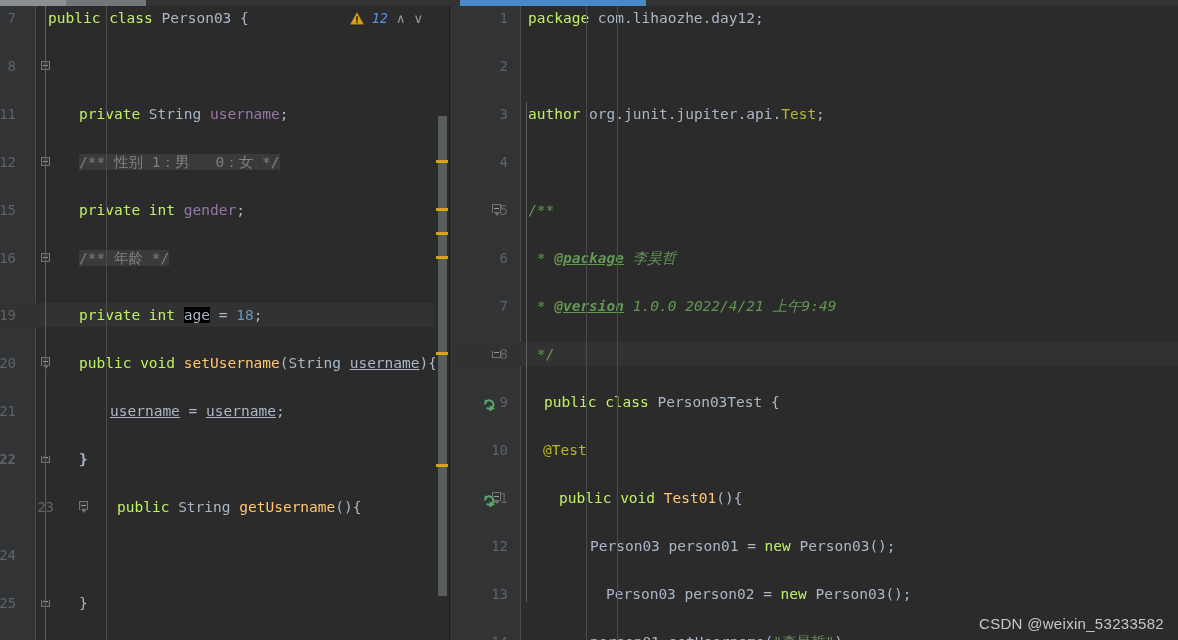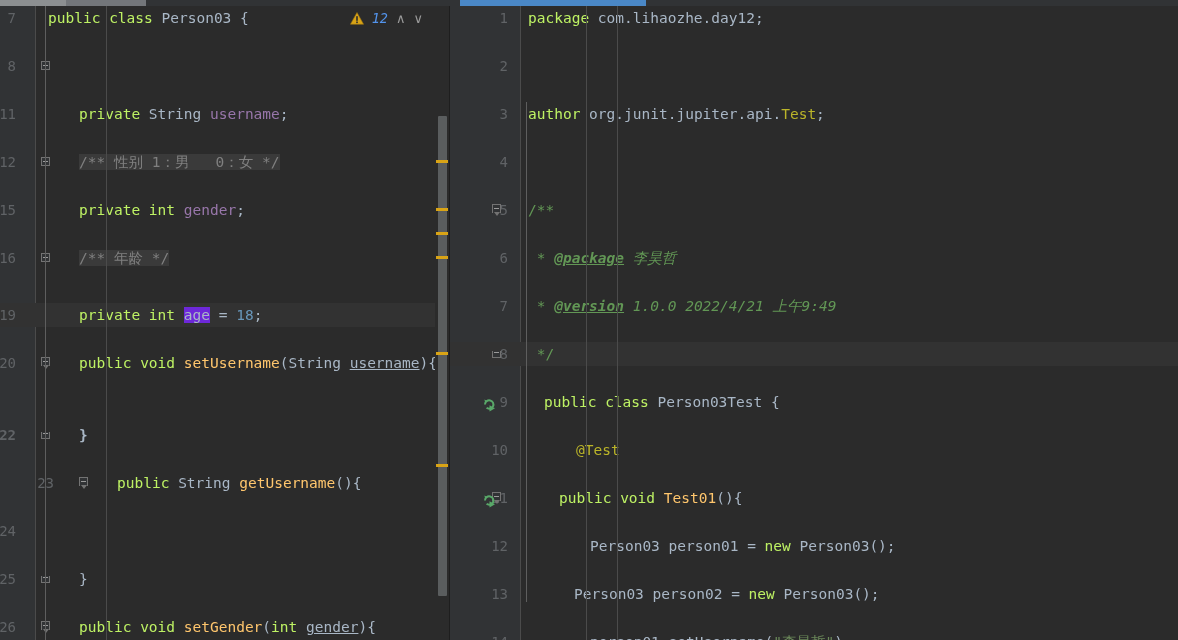--- a/index.html
+++ b/index.html
@@ -116,21 +116,21 @@
   .fn   { color: #ffc66d; }
   .fld  { color: #9876aa; }
   .num  { color: #6897bb; }
   .str  { color: #6a8759; }
   .cmt  { color: #808080; }
   .doc  { color: #629755; }
   .doctag { color: #629755; font-style: italic; font-weight: bold; text-decoration: underline; }
   .docit { color: #629755; font-style: italic; margin-top: 29px; }
   .anno { color: #bbb529; }
   .param { color: #a9b7c6; text-decoration: underline; }
-  .hl-ident { background: #6d28d9; }
+  .hl-ident { background: #000000; }
   .hl-doc { background: #3a3a3a; }
 
   
   .stripe {
     position: absolute; top: 0; bottom: 0; right: 0; width: 14px;
     background: #2b2b2b;
   }
   .stripe-mark {
     position: absolute; left: 1px; width: 12px; height: 3px; background: #d9a416;
   }
@@ -179,20 +179,21 @@
       <div class="gutter-sep" style="left:35px"></div>
       <div class="rows" id="left-rows">
           <div class="row" style="top: 0px;"><span class="lnum">7</span><span class="code" style="padding-left: 0px;"><span class="kw">public</span><span> </span><span class="kw">class</span><span> </span><span class="cls">Person03</span><span> {</span></span></div>
           <div class="row" style="top: 24px;"><span class="lnum">8</span><span class="fold plus"></span></div>
           <div class="row" style="top: 48px;"><span class="lnum">11</span><span class="code" style="padding-left: 31px;"><span class="kw">private</span><span> </span><span class="cls">String</span><span> </span><span class="fld">username</span><span>;</span></span></div>
           <div class="row" style="top: 72px;"><span class="lnum">12</span><span class="fold plus"></span><span class="code" style="padding-left: 31px;"><span class="cmt hl-doc">/** 性别 1：男   0：女 */</span></span></div>
           <div class="row" style="top: 96px;"><span class="lnum">15</span><span class="code" style="padding-left: 31px;"><span class="kw">private</span><span> </span><span class="kw">int</span><span> </span><span class="fld">gender</span><span>;</span></span></div>
           <div class="row" style="top: 120px;"><span class="lnum">16</span><span class="fold plus"></span><span class="code" style="padding-left: 31px;"><span class="cmt hl-doc">/** 年龄 */</span></span></div>
           <div class="row cur" style="top: 144px; margin-top: 9px;"><span class="lnum">19</span><span class="code" style="padding-left: 31px;"><span class="kw">private</span><span> </span><span class="kw">int</span><span> </span><span class="hl-ident">age</span><span> = </span><span class="num">18</span><span>;</span></span></div>
           <div class="row" style="top: 168px;"><span class="lnum">20</span><span class="fold-arrow"></span><span class="code" style="padding-left: 31px;"><span class="kw">public</span><span> </span><span class="kw">void</span><span> </span><span class="fn">setUsername</span><span>(</span><span class="cls">String</span><span> </span><span class="param">username</span><span>){</span></span></div>
+          <div class="row" style="top: 192px;"><span class="lnum">21</span><span class="code" style="padding-left: 62px;"><span class="param">username</span><span> = </span><span class="param">username</span><span>;</span></span></div>
           <div class="row" style="top: 216px; font-weight: bold;"><span class="lnum">22</span><span class="fold-end"></span><span class="code" style="padding-left: 31px;"><span>}</span></span></div>
           <div class="row" style="top: 240px; margin-left: 38px;"><span class="lnum">23</span><span class="fold-arrow"></span><span class="code" style="padding-left: 31px;"><span class="kw">public</span><span> </span><span class="cls">String</span><span> </span><span class="fn">getUsername</span><span>(){</span></span></div>
           <div class="row" style="top: 264px;"><span class="lnum">24</span></div>
           <div class="row" style="top: 288px;"><span class="lnum">25</span><span class="fold-end"></span><span class="code" style="padding-left: 31px;"><span>}</span></span></div>
           <div class="row" style="top: 312px;"><span class="lnum">26</span><span class="fold-arrow"></span><span class="code" style="padding-left: 31px;"><span class="kw">public</span><span> </span><span class="kw">void</span><span> </span><span class="fn">setGender</span><span>(</span><span class="kw">int</span><span> </span><span class="param">gender</span><span>){</span></span></div>
           <div class="indent-guide" style="left: 106px; top: 0px; height: 648px;"></div>
         </div>
       <div class="stripe" id="left-stripe">
           <div class="vscroll-thumb" style="top: 110px; height: 480px;"></div>
           <div class="stripe-mark" style="top: 154px;"></div>
@@ -228,29 +229,30 @@
           <div class="row" style="top: 72px;"><span class="lnum">4</span><span class="code" style="padding-left: 0px;"></span></div>
           <div class="row" style="top: 96px;"><span class="lnum">5</span><span class="fold-arrow"></span><span class="code" style="padding-left: 0px;"><span class="doc">/**</span></span></div>
           <div class="row" style="top: 120px;"><span class="lnum">6</span><span class="code" style="padding-left: 0px;"><span class="doc"> * </span><span class="doctag">@package</span><span class="docit"> 李昊哲</span></span></div>
           <div class="row" style="top: 144px;"><span class="lnum">7</span><span class="code" style="padding-left: 0px;"><span class="doc"> * </span><span class="doctag">@version</span><span class="docit"> 1.0.0 2022/4/21 上午9:49</span></span></div>
           <div class="row cur" style="top: 168px;"><span class="lnum">8</span><span class="fold-end"></span><span class="code" style="padding-left: 0px;"><span class="doc"> */</span></span></div>
           <div class="row" style="top: 192px;"><span class="lnum">9</span><span class="run-icon"><svg viewBox="0 0 15 15">
                 <path d="M3 7.5a4.2 4.2 0 1 1 1.6 3.3" fill="none" stroke="#59a869" stroke-width="2"></path>
                 <path d="M2.4 2.6 L5.6 4.1 L3.2 5.8 Z" fill="#59a869"></path>
                 <path d="M7.5 8.2 L13 11.3 L7.5 14.4 Z" fill="#59a869"></path>
               </svg></span><span class="code" style="padding-left: 16px; text-align: right;"><span class="kw">public</span><span> </span><span class="kw">class</span><span> </span><span class="cls">Person03Test</span><span> {</span></span></div>
-          <div class="row" style="top: 216px;"><span class="lnum">10</span><span class="code" style="padding-left: 48px;"><span class="anno">@Test</span></span></div>
+          <div class="row" style="top: 216px;"><span class="lnum">10</span><span class="code" style="padding-left: 15px;"><span class="anno">@Test</span></span></div>
           <div class="row" style="top: 240px;"><span class="lnum">11</span><span class="fold-arrow"></span><span class="run-icon"><svg viewBox="0 0 15 15">
                 <path d="M3 7.5a4.2 4.2 0 1 1 1.6 3.3" fill="none" stroke="#59a869" stroke-width="2"></path>
                 <path d="M2.4 2.6 L5.6 4.1 L3.2 5.8 Z" fill="#59a869"></path>
                 <path d="M7.5 8.2 L13 11.3 L7.5 14.4 Z" fill="#59a869"></path>
               </svg></span><span class="code" style="padding-left: 31px;"><span class="kw">public</span><span> </span><span class="kw">void</span><span> </span><span class="fn">Test01</span><span>(){</span></span></div>
           <div class="row" style="top: 264px;"><span class="lnum">12</span><span class="code" style="padding-left: 62px;"><span class="cls">Person03</span><span> person01 = </span><span class="kw">new</span><span> </span><span class="cls">Person03</span><span>();</span></span></div>
-          <div class="row" style="top: 288px;"><span class="lnum">13</span><span class="code" style="padding-left: 46px;"><span class="cls">Person03</span><span> person02 = </span><span class="kw">new</span><span> </span><span class="cls">Person03</span><span>();</span></span></div>
+          <div class="row" style="top: 288px;"><span class="lnum">13</span><span class="code" style="padding-left: 78px;"><span class="cls">Person03</span><span> person02 = </span><span class="kw">new</span><span> </span><span class="cls">Person03</span><span>();</span></span></div>
           <div class="row" style="top: 312px;"><span class="lnum">14</span><span class="code" style="padding-left: 62px;"><span>person01.setUsername(</span><span class="str">"李昊哲"</span><span>);</span></span></div>
           <div class="indent-guide" style="left: 136px; top: 0px; height: 648px;"></div>
           <div class="indent-guide" style="left: 167px; top: 0px; height: 648px;"></div>
         </div>
     <div class="foldline" style="left: 76px; top: 96px; height: 500px;"></div>
       </div>
   </div>
 
+  <div class="watermark">CSDN @weixin_53233582</div>
 </div>
 
 </body></html>

